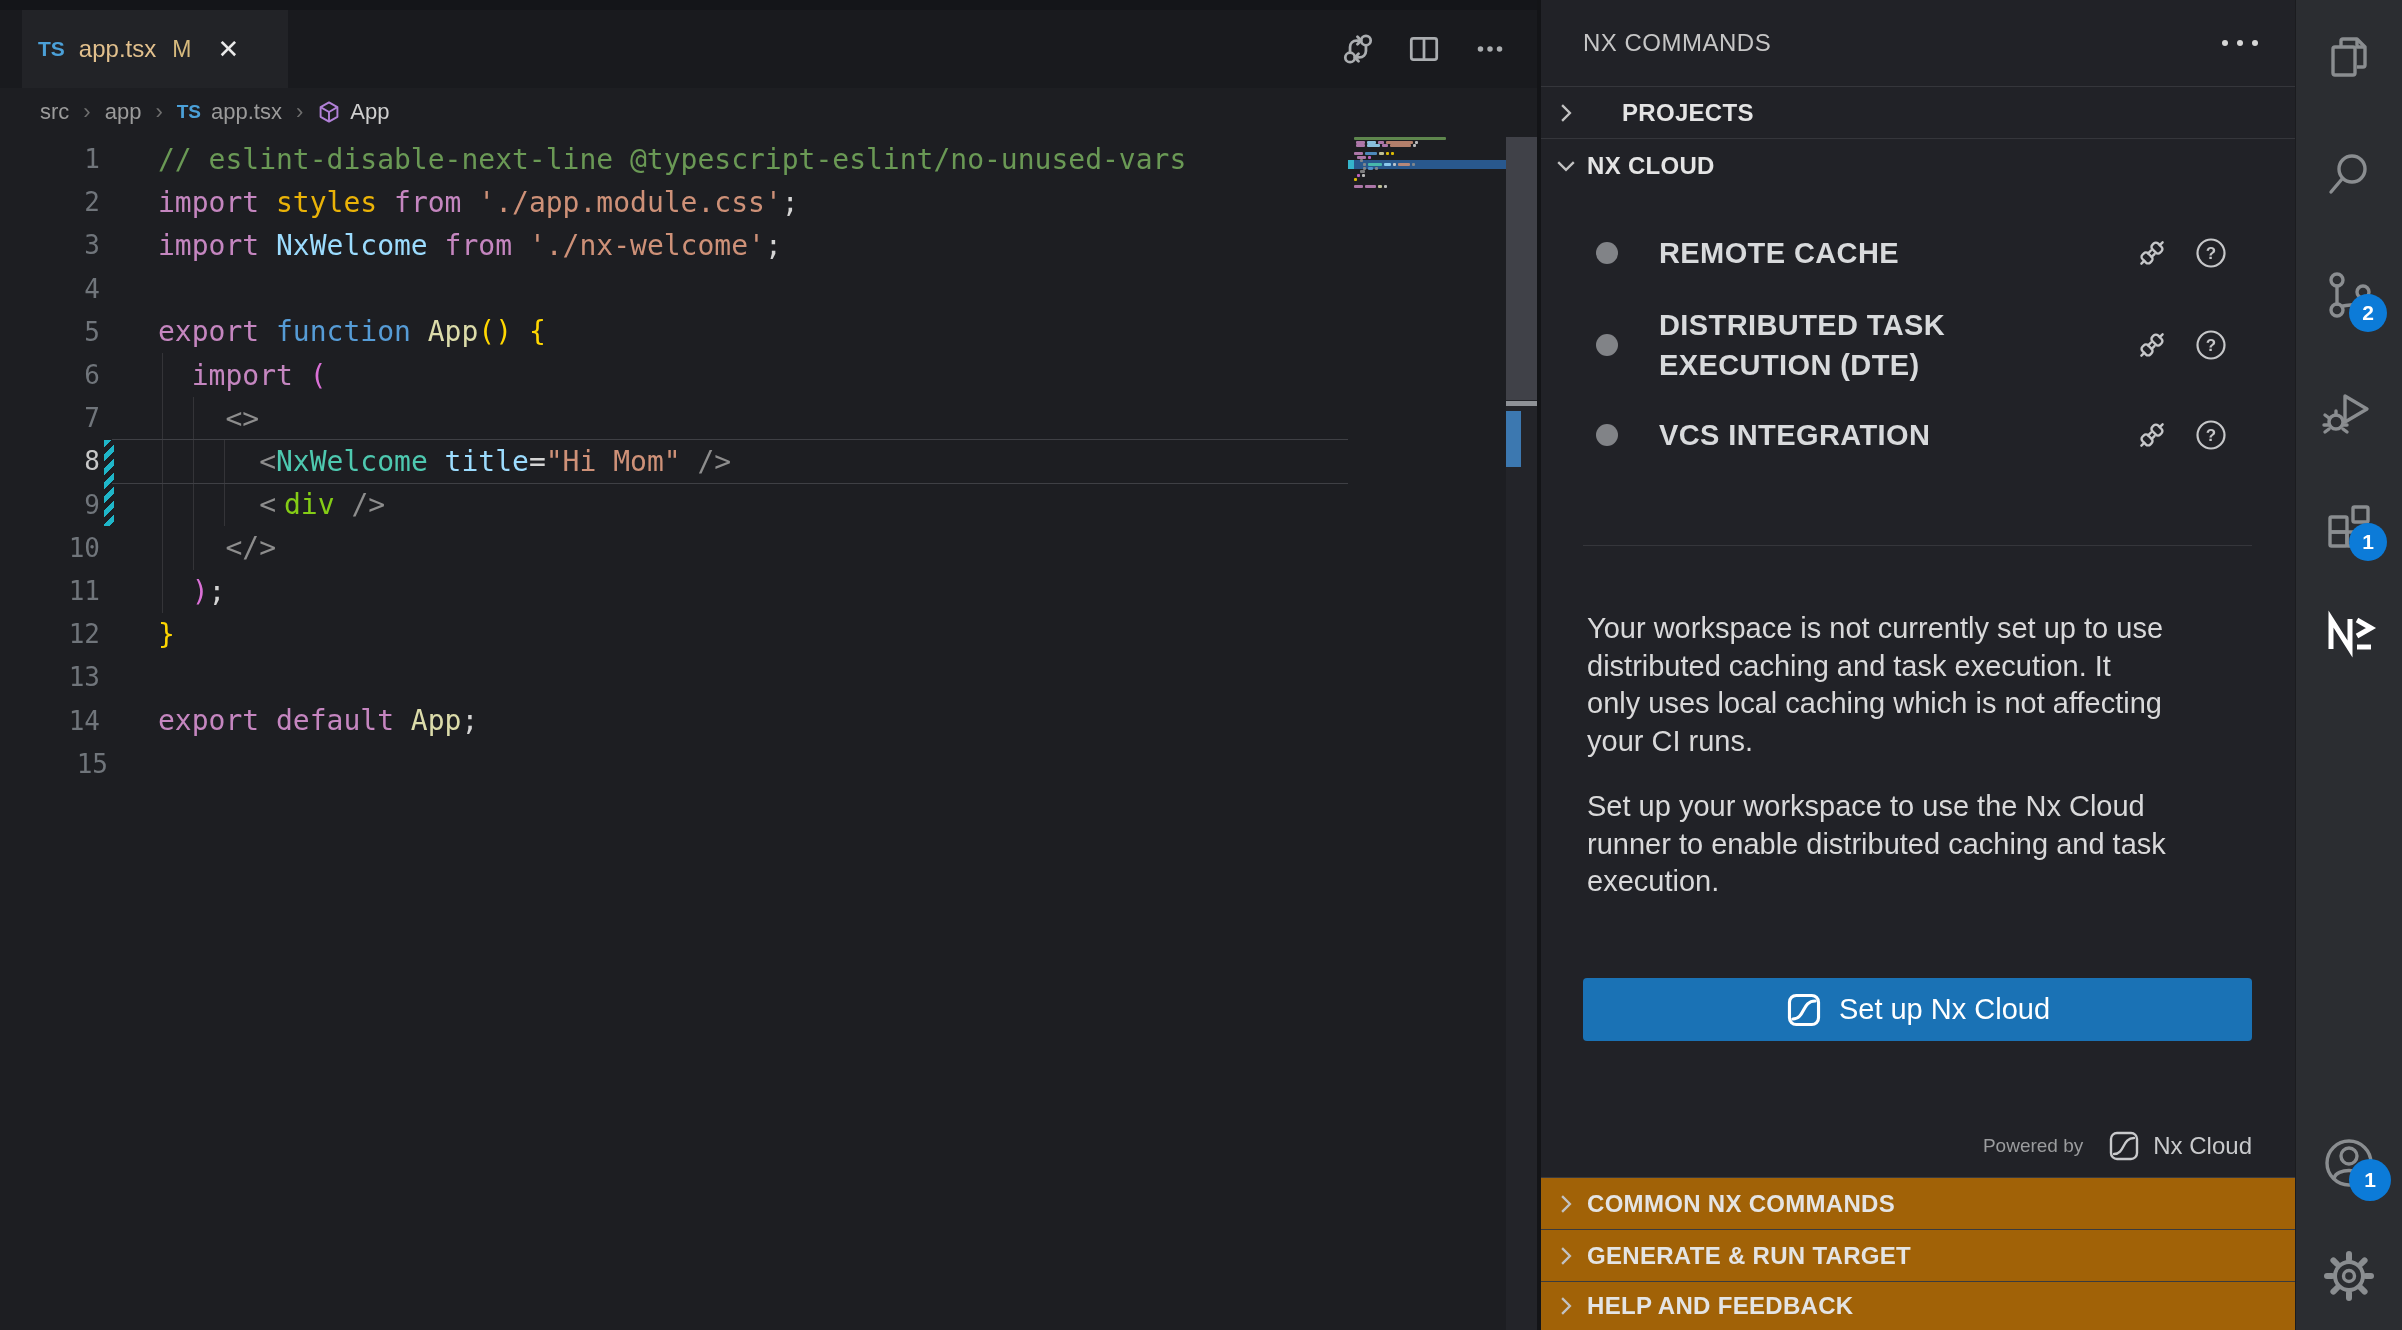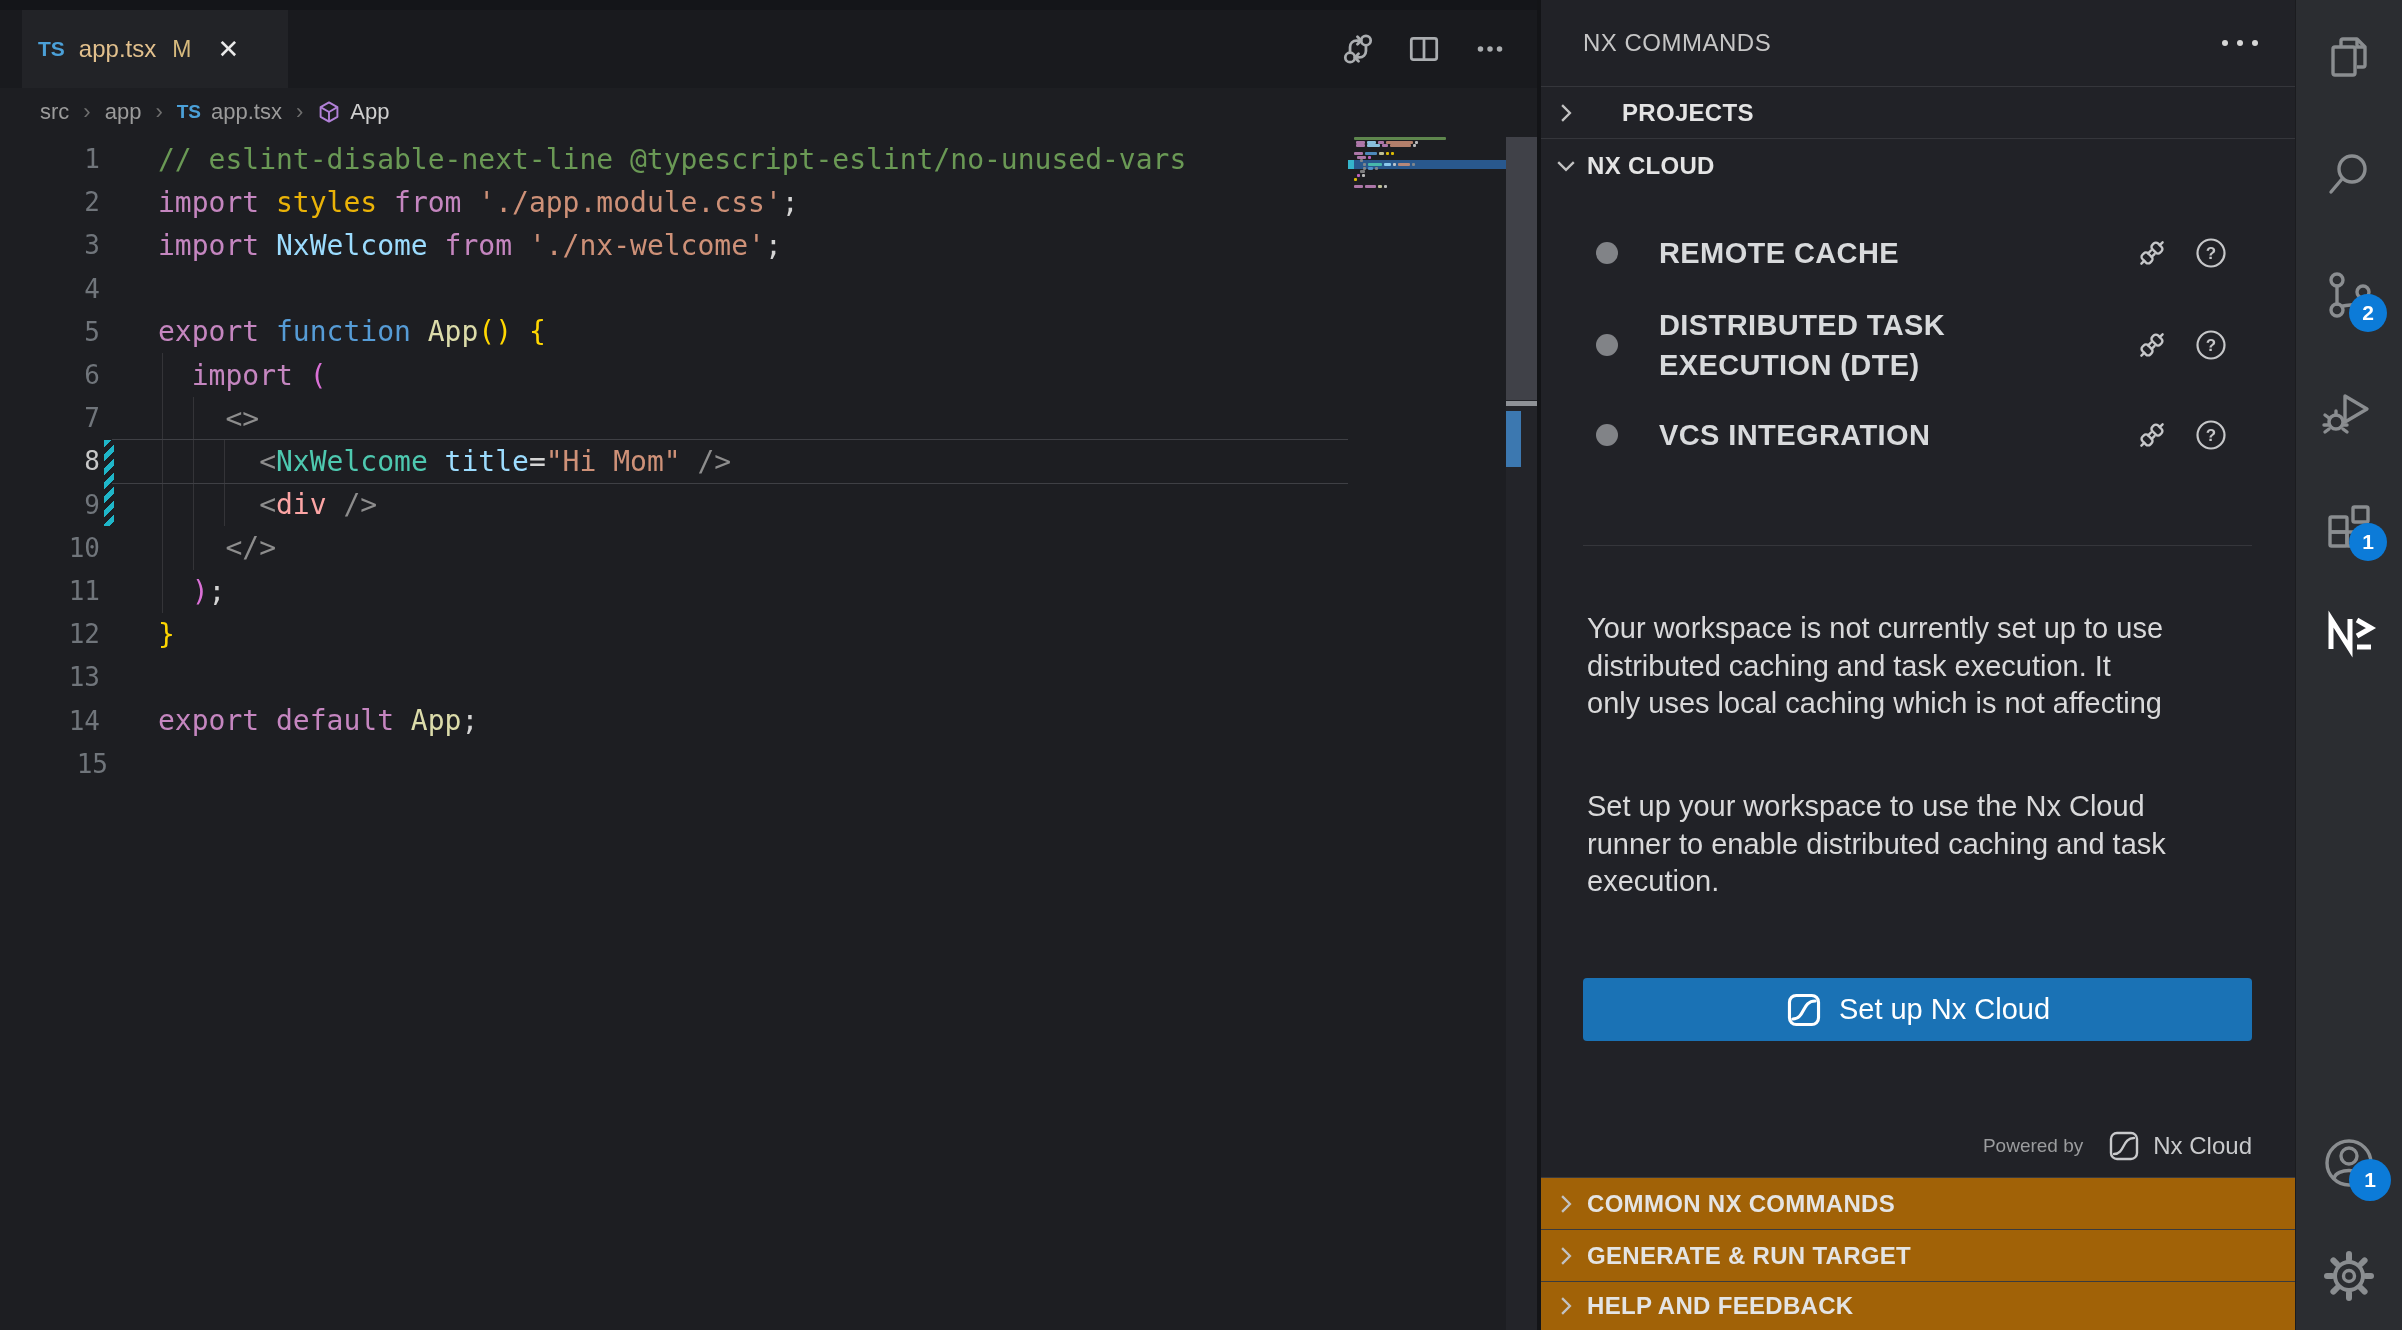--- a/index.html
+++ b/index.html
@@ -191,21 +191,21 @@
         <div class="codeline" style="top: 396.2px;">
           <span class="num">7</span>
           <span class="txt"><span style="color: rgb(212, 212, 212);">    </span><span style="color: rgb(141, 141, 141);">&lt;&gt;</span></span>
         </div>
         <div class="codeline" style="top: 439.4px;">
           <span class="num active">8</span>
           <span class="txt"><span style="color: rgb(212, 212, 212);">      </span><span style="color: rgb(141, 141, 141);">&lt;</span><span style="color: rgb(78, 201, 176);">NxWelcome</span><span style="color: rgb(156, 220, 254);"> title</span><span style="color: rgb(212, 212, 212);">=</span><span style="color: rgb(206, 145, 120);">"Hi Mom"</span><span style="color: rgb(141, 141, 141);"> /&gt;</span></span>
         </div>
         <div class="codeline" style="top: 482.6px;">
           <span class="num">9</span>
-          <span class="txt"><span style="color: rgb(212, 212, 212);">      </span><span style="color: rgb(141, 141, 141);">&lt;</span><span style="color: #fca5a5;">div</span><span style="color: rgb(141, 141, 141);"> /&gt;</span></span>
+          <span class="txt"><span style="color: rgb(212, 212, 212);">      </span><span style="color: rgb(141, 141, 141);">&lt;</span><span style="color: #84cc16; margin-left: 8px;">div</span><span style="color: rgb(141, 141, 141);"> /&gt;</span></span>
         </div>
         <div class="codeline" style="top: 525.8px;">
           <span class="num">10</span>
           <span class="txt"><span style="color: rgb(212, 212, 212);">    </span><span style="color: rgb(141, 141, 141);">&lt;/&gt;</span></span>
         </div>
         <div class="codeline" style="top: 569px;">
           <span class="num">11</span>
           <span class="txt"><span style="color: rgb(212, 212, 212);">  </span><span style="color: rgb(218, 112, 214);">)</span><span style="color: rgb(212, 212, 212);">;</span></span>
         </div>
         <div class="codeline" style="top: 612.2px;">
@@ -401,20 +401,21 @@
           </span>
         </div>
       </div>
 
     <div class="pdiv" style="top:545px;left:42px;width:669px;"></div>
     <div id="nx-paragraphs">
         <div class="para" style="top: 610px;">
           <div>Your workspace is not currently set up to use</div>
           <div>distributed caching and task execution. It</div>
           <div>only uses local caching which is not affecting</div>
+          <div>your CI runs.</div>
         </div>
         <div class="para" style="top: 788px;">
           <div>Set up your workspace to use the Nx Cloud</div>
           <div>runner to enable distributed caching and task</div>
           <div>execution.</div>
         </div>
       </div>
 
     <button class="setup-btn">
       <svg width="38" height="38" viewBox="0 0 34 34" fill="none" stroke="#ffffff" stroke-width="2.8" stroke-linecap="round">

